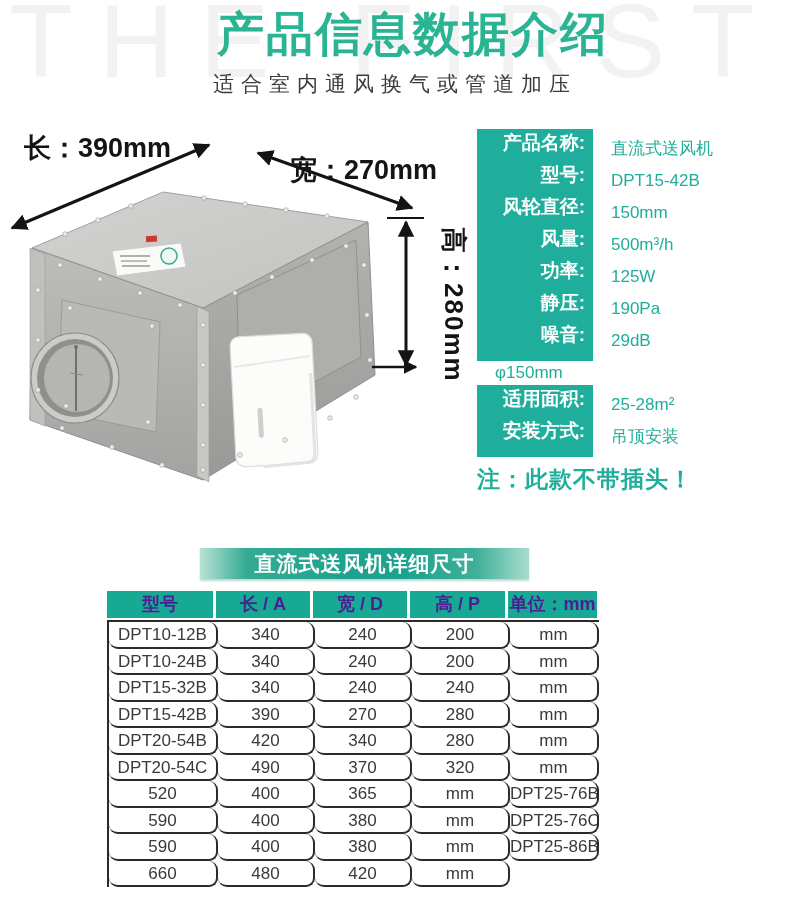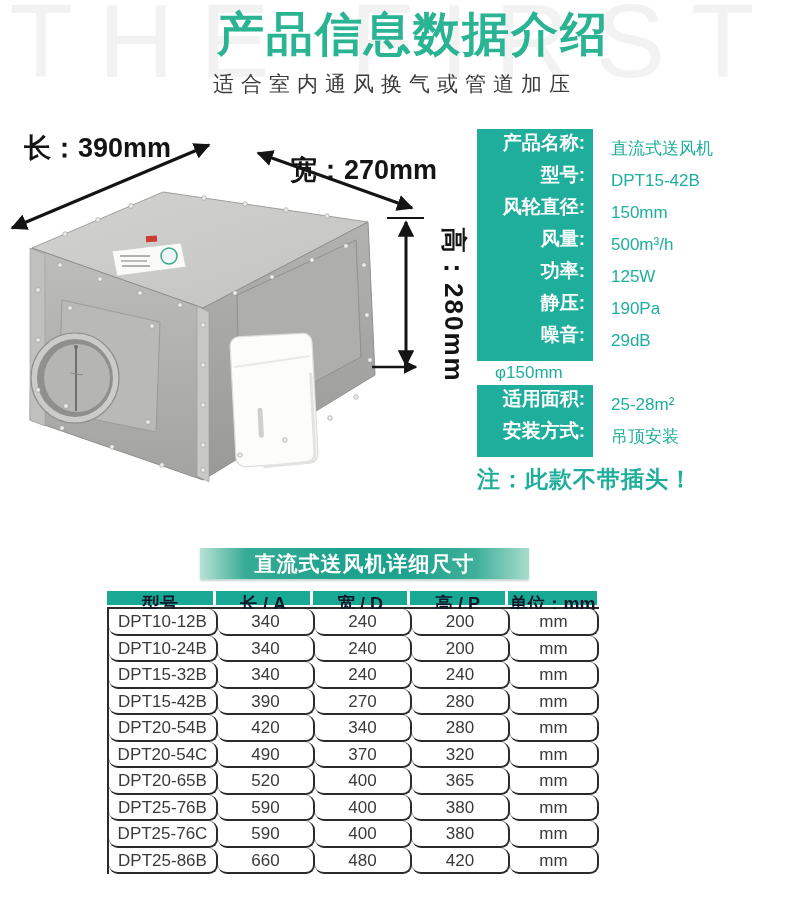--- a/index.html
+++ b/index.html
@@ -50,22 +50,22 @@
   .banner{
     position:absolute;left:200px;top:548px;width:329px;height:31px;z-index:2;
     background:linear-gradient(90deg,#b9e2d5 0%,#35ab95 14%,#1da28d 45%,#1da28d 62%,#3fb09a 84%,#a9dccd 100%);
     box-shadow:0 2px 2px rgba(0,90,70,0.25);
     color:#ffffff;font-size:21px;font-weight:bold;text-align:center;line-height:31px;letter-spacing:1px;
   }
   
   .size-table{position:absolute;left:107px;top:591px;z-index:2;}
   .tbl-head{display:grid;grid-template-columns:109px 97px 97px 98px 89px;column-gap:0;margin-bottom:2px;}
   .tbl-head .hcell{
-    background:var(--teal-dark,#18A995);color:#0f172a;font-size:18px;font-weight:bold;
-    height:14px;line-height:27px;text-align:center;border-right:3px solid #ffffff;box-sizing:border-box;
+    background:var(--teal-dark,#18A995);color:#4c1d95;font-size:18px;font-weight:bold;
+    height:27px;line-height:27px;text-align:center;border-right:3px solid #ffffff;box-sizing:border-box;
   }
   .tbl-head .hcell:last-child{border-right:none;}
   .tbl-body{display:grid;grid-template-columns:109px 97px 97px 98px 89px;border-top:2px solid #2b2b2b;border-left:2px solid #2b2b2b;}
   .tbl-body .cell{
     height:26.5px;line-height:26.5px;text-align:center;font-size:17px;color:#3a3a3a;
     border-right:2px solid #2b2b2b;border-bottom:2px solid #2b2b2b;box-sizing:border-box;
     background:#ffffff;white-space:nowrap;overflow:hidden;border-radius:9px;
   }
 </style>
 </head>
@@ -269,21 +269,20 @@
         <div class="cell">DPT20-54B</div>
         <div class="cell">420</div>
         <div class="cell">340</div>
         <div class="cell">280</div>
         <div class="cell">mm</div>
         <div class="cell">DPT20-54C</div>
         <div class="cell">490</div>
         <div class="cell">370</div>
         <div class="cell">320</div>
         <div class="cell">mm</div>
-        <div class="cell">DPT20-65B</div>
         <div class="cell">520</div>
         <div class="cell">400</div>
         <div class="cell">365</div>
         <div class="cell">mm</div>
         <div class="cell">DPT25-76B</div>
         <div class="cell">590</div>
         <div class="cell">400</div>
         <div class="cell">380</div>
         <div class="cell">mm</div>
         <div class="cell">DPT25-76C</div>

